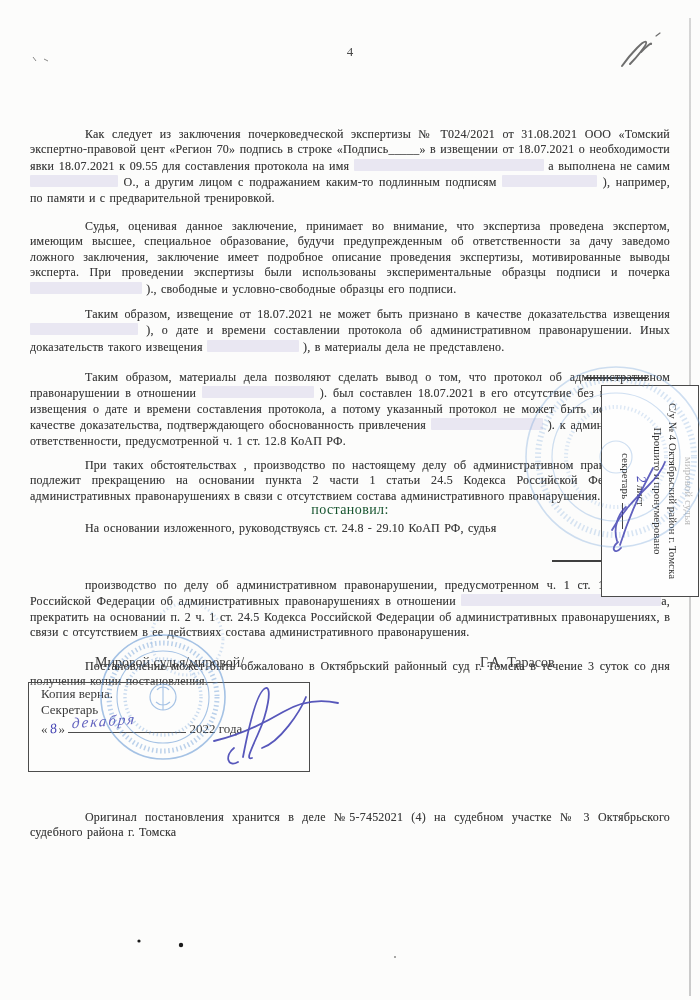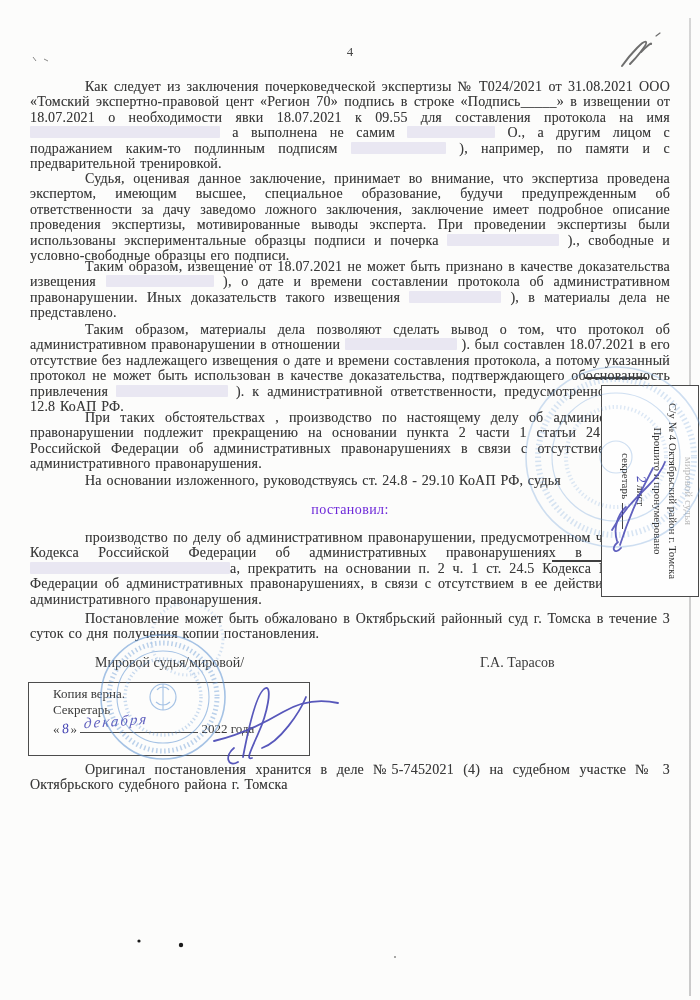--- a/index.html
+++ b/index.html
@@ -8,36 +8,37 @@
     background:#fcfcfb;overflow:hidden;
     font-family:"Liberation Serif","DejaVu Serif",serif;
     color:#3a3a3a;
   }
   .edge-right{position:absolute;left:689px;top:18px;width:2px;height:978px;
     background:linear-gradient(#cfcfcf,#c2c2c2);opacity:.85;}
   .page-number{position:absolute;left:0;top:44px;width:700px;text-align:center;
     font-size:13px;color:#4a4a4a;}
   .para{
     position:absolute;left:30px;width:640px;
-    font-size:14px;line-height:15.4px;text-align:justify;text-indent:55px;
+    font-size:12px;line-height:15.4px;text-align:justify;text-indent:55px;
     letter-spacing:.2px;word-spacing:1px;color:#3a3a3a;
     text-shadow:0 0 .5px rgba(60,60,60,.45);
+    margin-top:48px;
   }
   .redact{display:inline-block;height:12px;background:#e9e7f2;border-radius:1px;
     transform:translateY(1px);}
   .heading{position:absolute;left:30px;top:502px;width:640px;text-align:center;
-    font-size:14px;letter-spacing:.4px;color:#6d28d9;}
+    font-size:14px;letter-spacing:.4px;color:#14532d;}
   .sig-row{position:absolute;left:30px;top:655px;width:640px;height:18px;font-size:14px;}
   .sig-row .role{position:absolute;left:65px;}
   .sig-row .note{position:absolute;left:155px;}
   .sig-row .name{position:absolute;left:450px;}
   .copy-box{
-    position:absolute;left:28px;top:682px;width:282px;height:74px;
+    position:absolute;left:28px;top:682px;width:282px;height:90px;
     border:1.4px solid #4c4c4c;background:rgba(255,255,255,.25);
-    font-size:13px;line-height:16px;padding:3px 24px;box-sizing:border-box;
+    font-size:13px;line-height:16px;padding:3px 12px;box-sizing:border-box;
   }
   .copy-box .row .nm{margin-left:42px;}
   .daterow{position:relative;margin-top:1px;}
   .u-line{display:inline-block;width:118px;height:13px;border-bottom:1.2px solid #4c4c4c;
     position:relative;vertical-align:baseline;}
   .hand{font-style:italic;color:#4646b4;}
   .hand.day{display:inline-block;transform:rotate(-8deg);font-size:14px;margin:0 2px;}
   .hand.month{position:absolute;left:4px;top:-6px;font-size:15px;letter-spacing:2px;
     transform:rotate(-4deg) skewX(-10deg);opacity:.85;white-space:nowrap;}
   .side-label{

